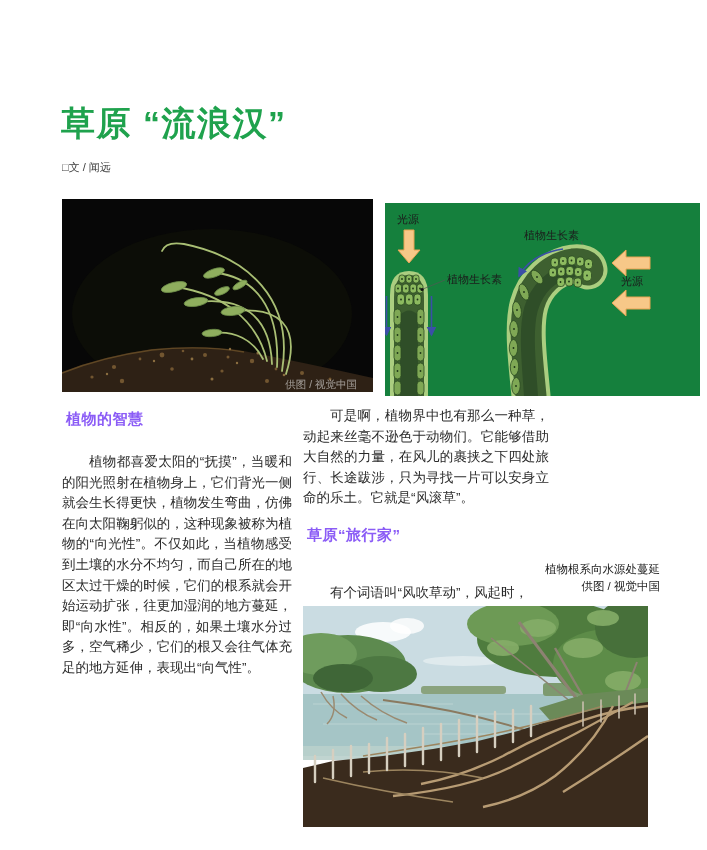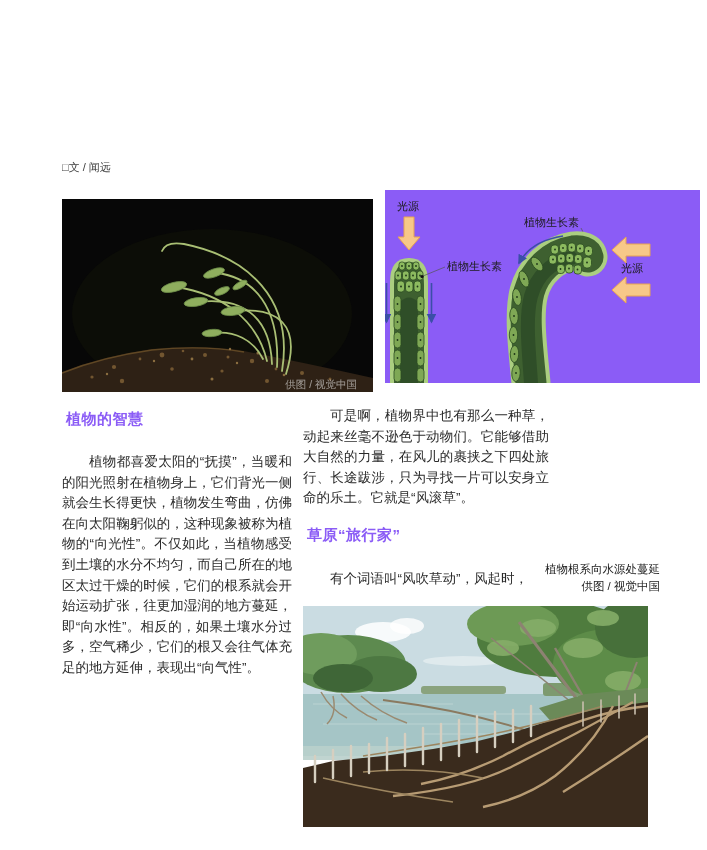--- a/index.html
+++ b/index.html
@@ -10,46 +10,47 @@
     padding:7px 16px 0 16px;
     background:repeating-linear-gradient(135deg,#fcfcfb 0px,#fcfcfb 4px,#e9e8e4 4px,#e9e8e4 5px);}
   .quote-box p{margin:0;font-family:"Liberation Serif",serif;font-style:italic;
     font-size:13px;line-height:26px;color:#4b4b4b;text-indent:2em;text-align:justify;}
 
   .page-title{position:absolute;left:61px;top:101px;font-size:34px;font-weight:800;
     letter-spacing:1.5px;color:#1fa24d;}
   .byline{position:absolute;left:62px;top:160px;font-size:11px;color:#3c3c3c;}
 
   .photo{position:absolute;left:62px;top:199px;width:311px;height:193px;background:#070707;}
-  .diagram{position:absolute;left:385px;top:190px;width:315px;height:193px;background:#8b5cf6;}
+  .diagram{position:absolute;left:385px;top:203px;width:315px;height:193px;background:#15803d;}
 
   .col{position:absolute;top:406px;}
   .col-left{left:62px;width:230px;}
   .col-right{left:303px;top:406px;width:246px;}
   .col h3{margin:4px;font-size:15px;letter-spacing:.5px;color:#8b5cf6;font-weight:bold;}
   .col-left h3{margin-bottom:23px;}
   .col-right h3{margin-top:17px;}
   .col p{margin:0;font-size:13.5px;line-height:20.6px;text-align:justify;text-indent:2em;color:#2a2a2a;}
-  .col-right .lead{margin-top:24px;}
+  .col-right .lead{margin-top:38px;}
 
   .fig-caption{position:absolute;left:538px;top:561px;width:122px;text-align:right;
     font-size:11.5px;line-height:17px;color:#222;}
 
   .illustration{position:absolute;left:303px;top:606px;width:345px;height:221px;}
 
   svg text{font-family:"Liberation Sans",sans-serif;}
   .dlabel{font-size:11px;fill:#1c1c1c;}
   .watermark{font-size:10.5px;fill:rgba(255,255,255,.55);}
 </style>
 </head>
 <body>
 
 <div class="page">
 
 
+  <div class="page-title" style="color: rgb(31, 162, 77);">草原 “流浪汉”</div>
   <div class="byline">□文 / 闻远</div>
 
   <div class="photo">
     <svg width="311" height="193" viewBox="0 0 311 193">
       <rect x="0" y="0" width="311" height="193" fill="#070707"></rect>
       <ellipse cx="150" cy="115" rx="140" ry="85" fill="#101208" opacity="0.55"></ellipse>
 
       <path d="M0,193 L0,173 Q40,157 90,150 Q140,145 182,152 Q240,163 311,179 L311,193 Z" fill="#2e2115"></path>
       <path d="M0,174 Q40,158 90,151 Q140,146 182,153" stroke="#6d5128" stroke-width="1.4" fill="none" opacity="0.8"></path>
       <g fill="#7a5c33" opacity="0.9">

